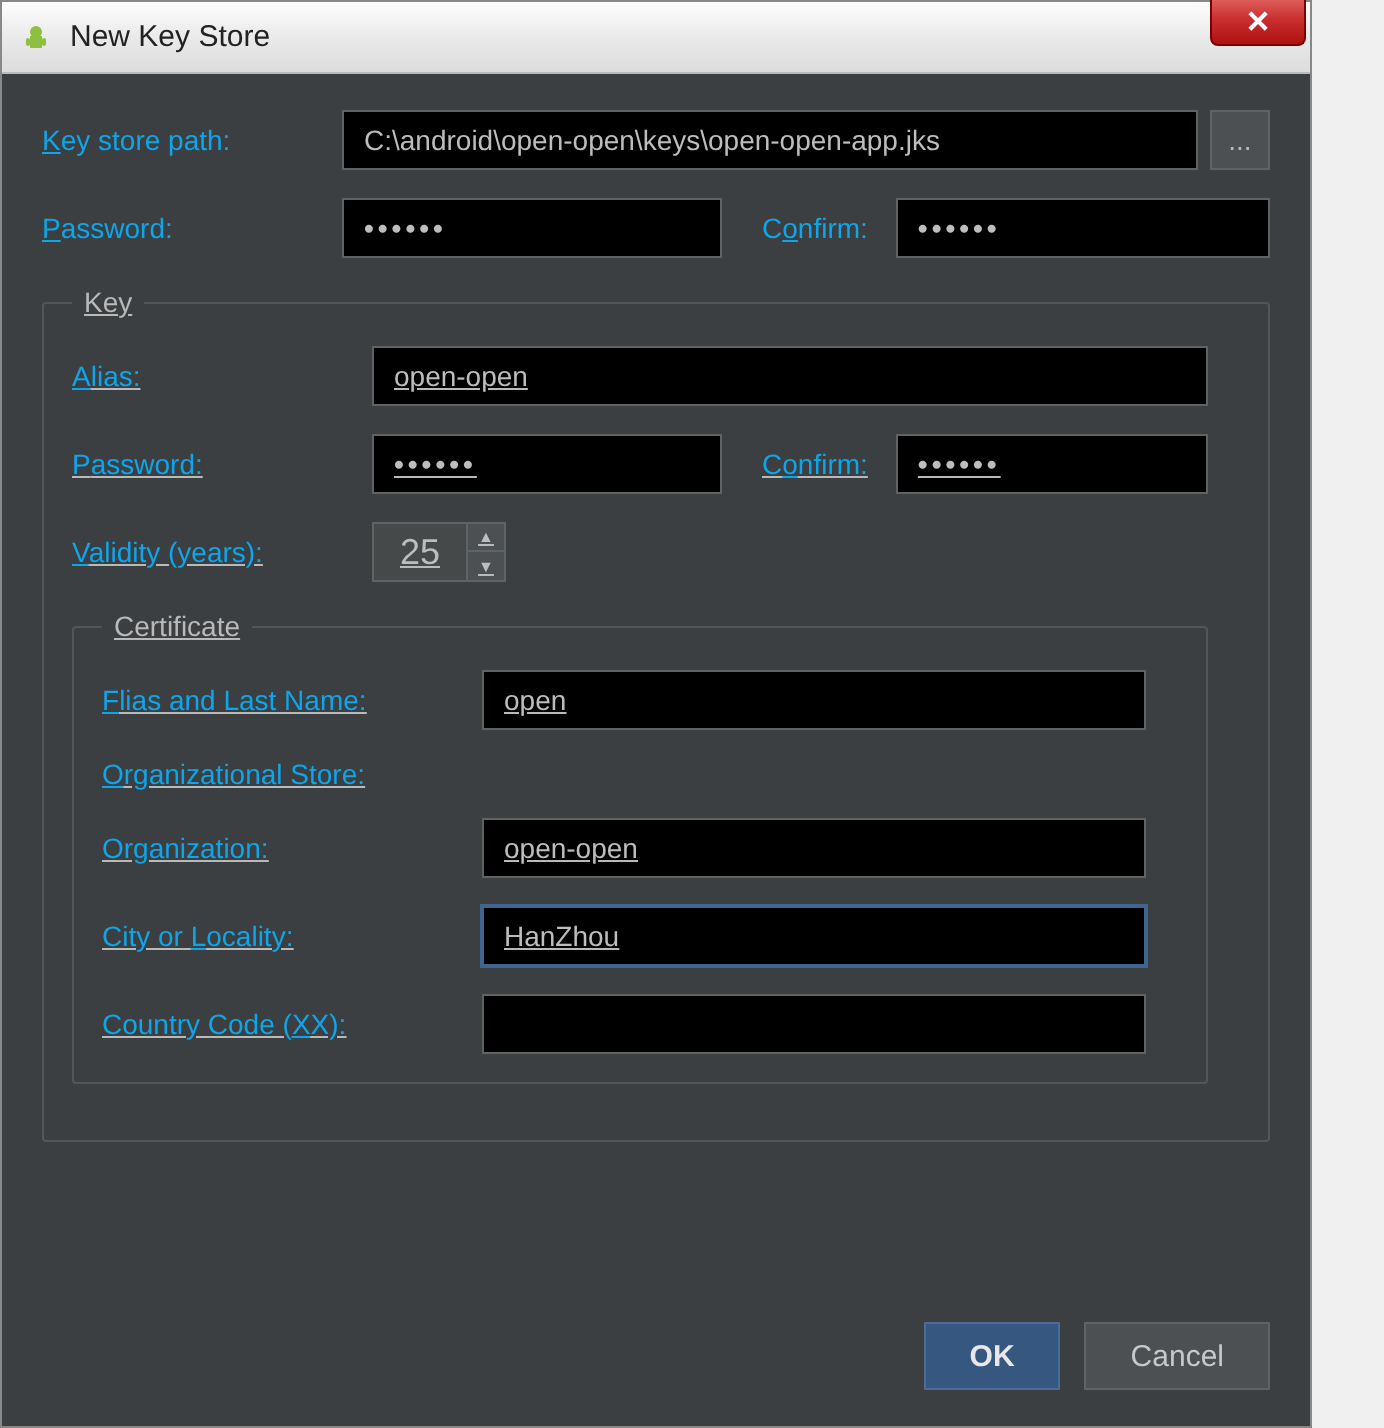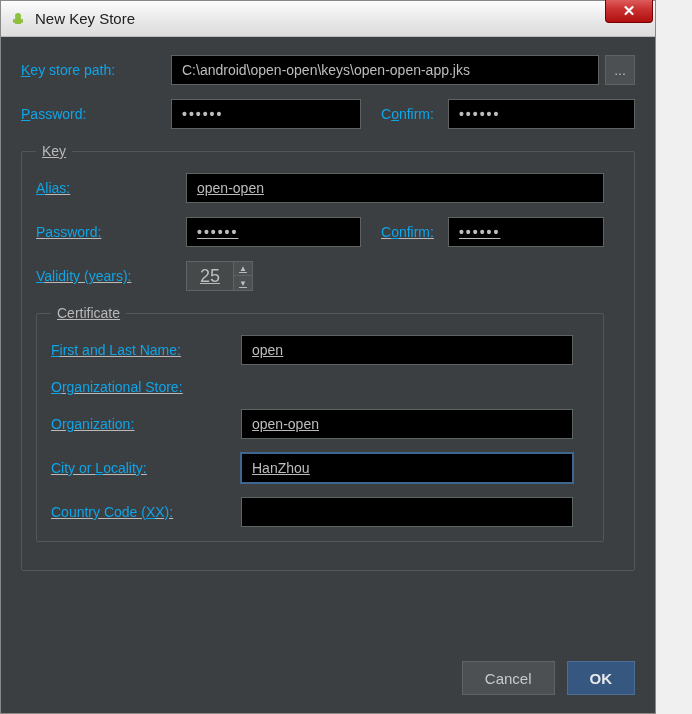--- a/index.html
+++ b/index.html
@@ -227,21 +227,21 @@
             <div>▲</div>
             <div>▼</div>
           </div>
         </div>
       </div>
 
       <fieldset style="margin-bottom:20px;">
         <legend>Certificate</legend>
 
         <div class="row">
-          <span class="label" style="min-width:190px"><span class="u">F</span><span>irst and Last Name:</span></span>
+          <span class="label" style="min-width:190px"><span class="u">F</span><span>lias and Last Name:</span></span>
           <input class="input" style="flex: 1 1 0%;" value="open">
         </div>
 
         <div class="row">
           <span class="label" style="min-width:190px"><span class="u">O</span><span>rganizational Store:</span></span>
         </div>
 
         <div class="row">
           <span class="label" style="min-width:190px">Organization:</span>
           <input class="input" style="flex: 1 1 0%;" value="open-open">
@@ -254,18 +254,18 @@
 
 
         <div class="row" style="margin-bottom:6px">
           <span class="label" style="min-width:190px"><span>Country Code (</span><span class="u">X</span><span>X):</span></span>
           <input class="input" style="flex: 1 1 0%;" value="">
         </div>
       </fieldset>
     </fieldset>
 
     <div class="button-bar">
+      <button class="btn btn-primary">OK</button>
       <button class="btn">Cancel</button>
-      <button class="btn btn-primary">OK</button>
     </div>
 
   </div>
 </div>
 
 </body></html>

